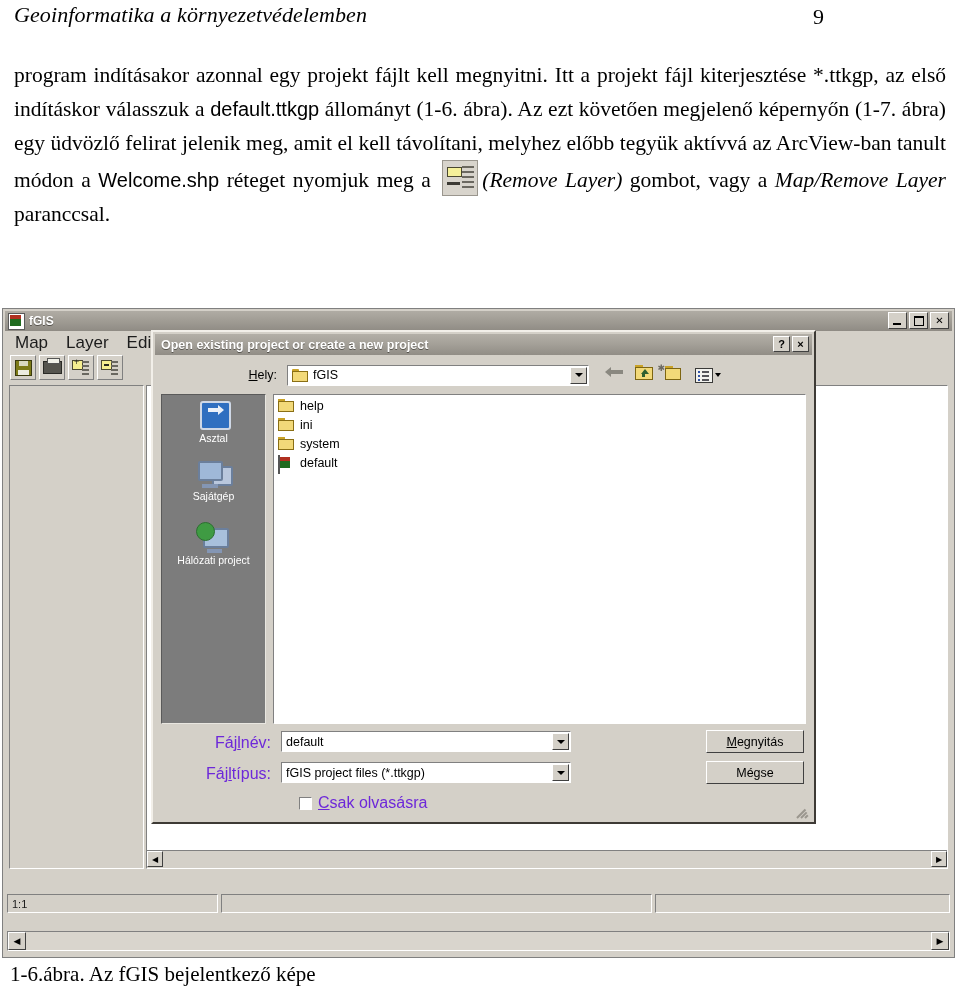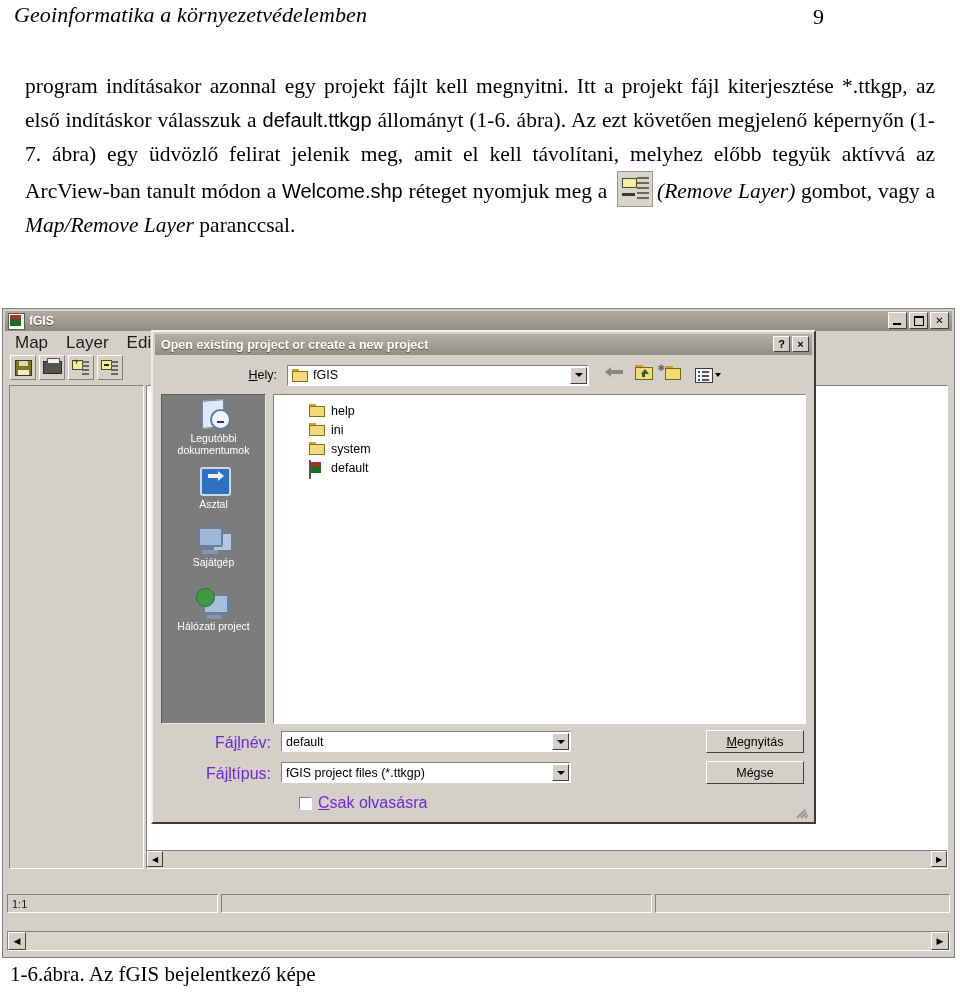--- a/index.html
+++ b/index.html
@@ -32,21 +32,21 @@
     position:absolute;left:14px;top:58px;width:932px;
     font-size:21.5px;line-height:34px;
     text-align:justify;
     font-family:"Liberation Serif", serif;
   }
   .body-text .mono-name{
     font-family:"Liberation Sans", sans-serif;
     font-size:20px;
   }
   .body-text .ital{font-style:italic;}
-  .body-text p{margin:11px;}
+  .body-text p{margin:0;}
 
   .inline-icon{
     display:inline-block;
     vertical-align:-9px;
     width:34px;height:34px;
     background:#d8d4cc;
     border:1px solid #9a968e;
     position:relative;
     margin:0 4px;
   }
@@ -319,21 +319,21 @@
   .pi-net .globe{position:absolute;left:0px;top:1px;width:17px;height:17px;border-radius:50%;background:#3f9b43;border:1px solid #2c6f30;}
   .pi-net .base{position:absolute;left:11px;bottom:0px;width:15px;height:4px;background:#8496b4;}
 
   .dlg-filelist{
     position:absolute;left:120px;top:62px;right:8px;height:330px;
     background:#ffffff;
     border-top:1px solid #808080;border-left:1px solid #808080;
     border-right:1px solid #ffffff;border-bottom:1px solid #ffffff;
     box-sizing:border-box;padding:4px 0 0 4px;
   }
-  .file-row{display:flex;align-items:flex-end;height:19px;margin-left:31px;}
+  .file-row{display:flex;align-items:flex-start;height:19px;}
   .file-row .fi{width:17px;height:14px;position:relative;margin-right:5px;flex:0 0 auto;}
   .fi-folder .tab{position:absolute;left:0;top:0px;width:7px;height:3px;background:#c9a227;}
   .fi-folder .bod{position:absolute;left:0;top:2px;width:16px;height:11px;background:#f2d979;border:1px solid #8a6f15;box-sizing:border-box;}
   .fi-doc{width:14px;height:16px;background:#ffffff;border:1px solid #555;position:relative;}
   .fi-doc .tr{position:absolute;left:1px;top:1px;width:10px;height:11px;
      background:linear-gradient(to bottom,#b03020 0%,#b03020 38%,#1f6b1f 38%,#1f6b1f 100%);}
   .file-row .fname{
     font-family:"Liberation Sans", sans-serif;font-size:12.5px;color:#000;
   }
   .fcombo{
@@ -498,28 +498,20 @@
                 <span class="bar" style="left:6px;top:6px"></span>
                 <span class="dot" style="left:2px;top:10px"></span>
                 <span class="bar" style="left:6px;top:10px"></span>
               </span>
               <span class="views-caret"></span>
             </span>
         </span>
       </div>
 
       <div class="dlg-places">
-        <div class="place">
-          <span class="pic pi-recent">
-            <span class="doc"></span>
-            <span class="clock"></span>
-            <span class="hand"></span>
-          </span>
-          <span class="plabel">Legutóbbi dokumentumok</span>
-        </div>
         <div class="place" style="height:58px">
           <span class="pic pi-desktop">
             <span class="scr"></span>
             <span class="arrow"></span>
             <span class="ah"></span>
           </span>
           <span class="plabel">Asztal</span>
         </div>
         <div class="place" style="height:64px">
           <span class="pic pi-mypc">

